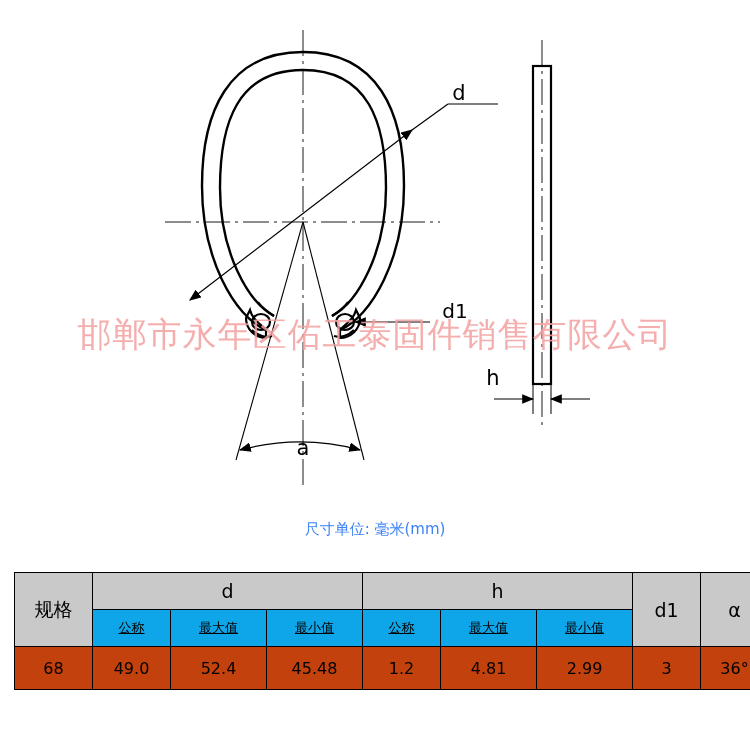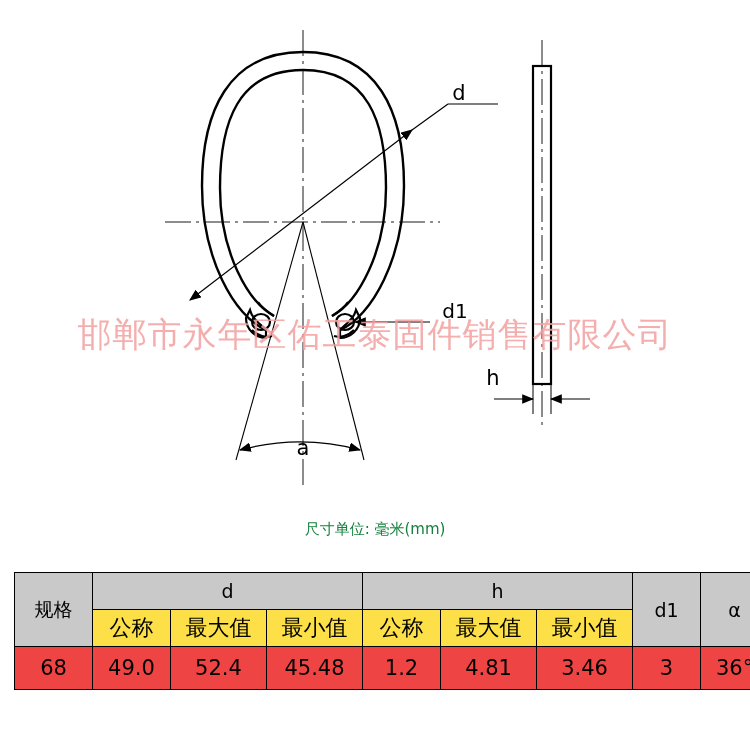--- a/index.html
+++ b/index.html
@@ -41,21 +41,21 @@
     pointer-events: none;
     opacity: 0.85;
   }
   .unit-note {
     position: absolute;
     left: 0;
     top: 520px;
     width: 750px;
     text-align: center;
     font-size: 15px;
-    color: #15803d;
+    color: #3b82f6;
     font-family: "DejaVu Sans", sans-serif;
   }
   table.spec {
     position: absolute;
     left: 14px;
     top: 572px;
     width: 722px;
     border-collapse: collapse;
     table-layout: fixed;
   }
@@ -66,28 +66,29 @@
     font-size: 19px;
     font-family: "DejaVu Sans", sans-serif;
     padding: 0;
   }
   table.spec tr.head-row td {
     background: #c9c9c9;
     height: 36px;
     font-size: 19px;
   }
   table.spec tr.sub-row td {
-    background: #fde047;
+    background: #0ea5e9;
     height: 36px;
-    font-size: 22px;
+    font-size: 13px;
+    text-decoration: underline;
   }
   table.spec tr.value-row td {
-    background: #ef4444;
+    background: #c2410c;
     height: 42px;
-    font-size: 21px;
+    font-size: 16px;
   }
   .c-spec { width: 78px; }
   .c-norm { width: 78px; }
   .c-max  { width: 96px; }
   .c-min  { width: 96px; }
   .c-d1   { width: 68px; }
   .c-a    { width: 68px; }
   svg text {
     font-family: "DejaVu Sans", sans-serif;
   }
@@ -204,20 +205,20 @@
         <td>最大值</td>
         <td>最小值</td>
       </tr>
       <tr class="value-row">
         <td>68</td>
         <td>49.0</td>
         <td>52.4</td>
         <td>45.48</td>
         <td>1.2</td>
         <td>4.81</td>
-        <td>3.46</td>
+        <td>2.99</td>
         <td>3</td>
         <td>36°</td>
       </tr>
     </tbody>
   </table>
 
 </div>
 
 </body></html>

